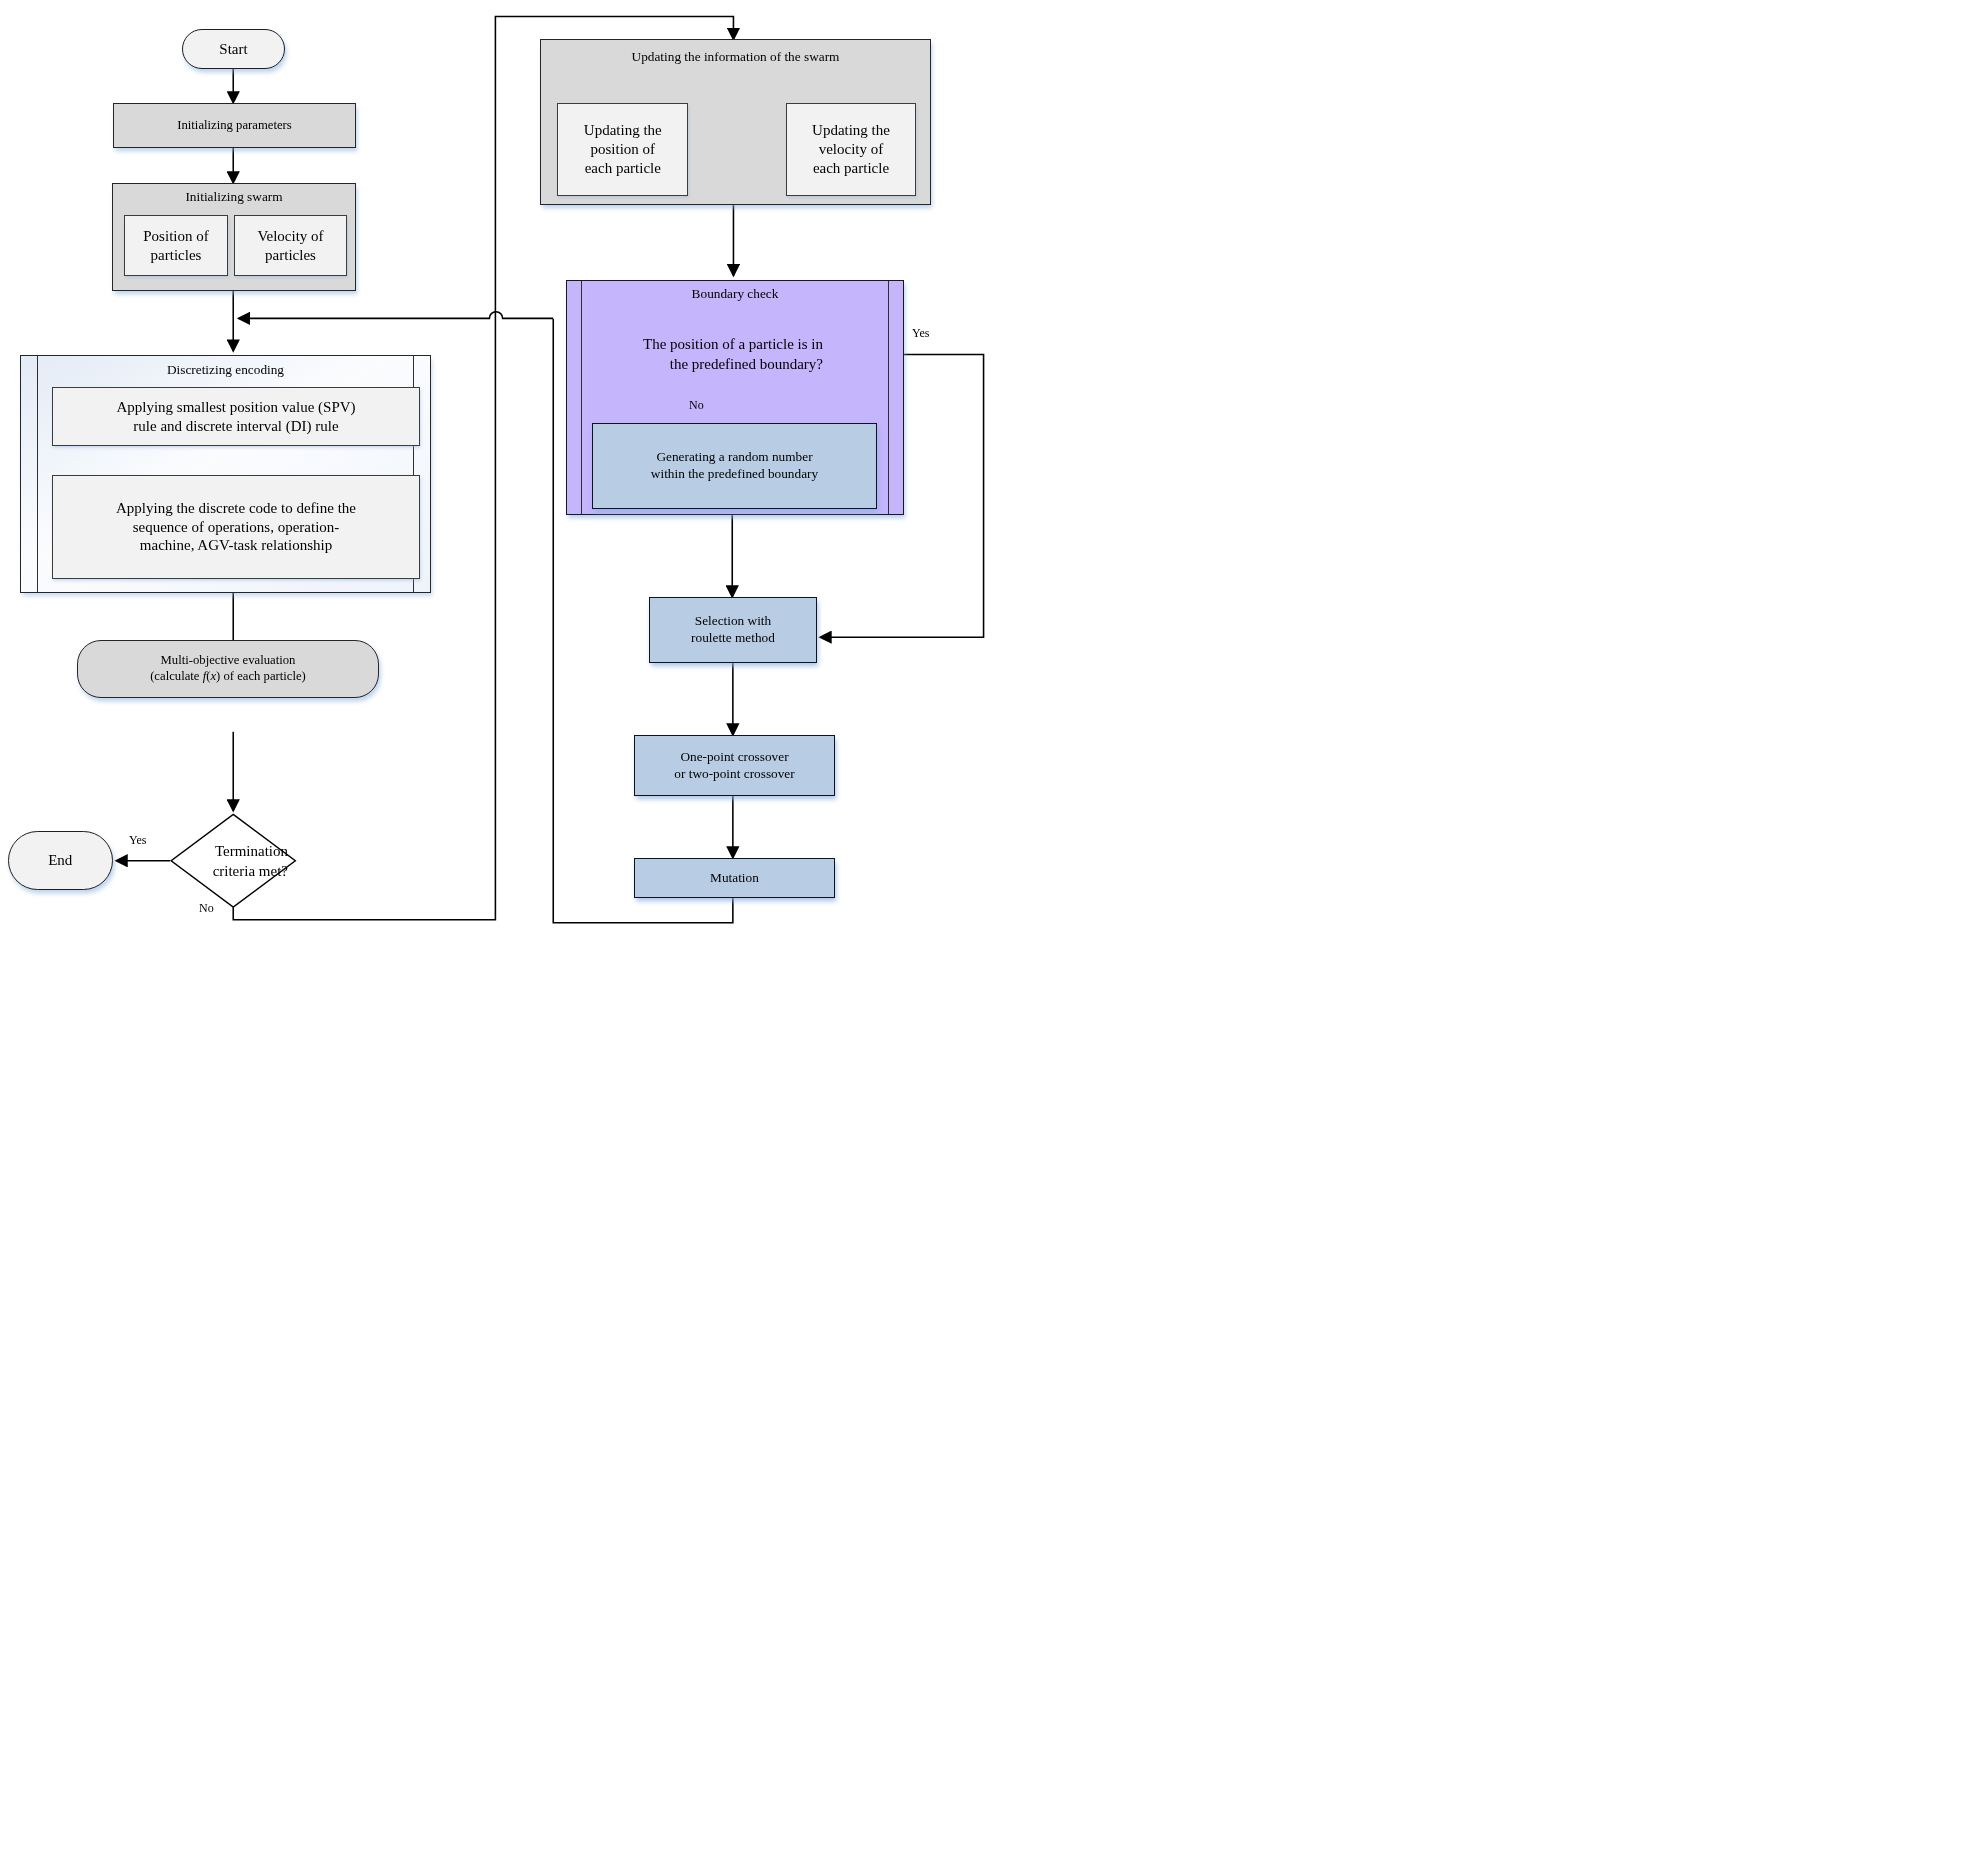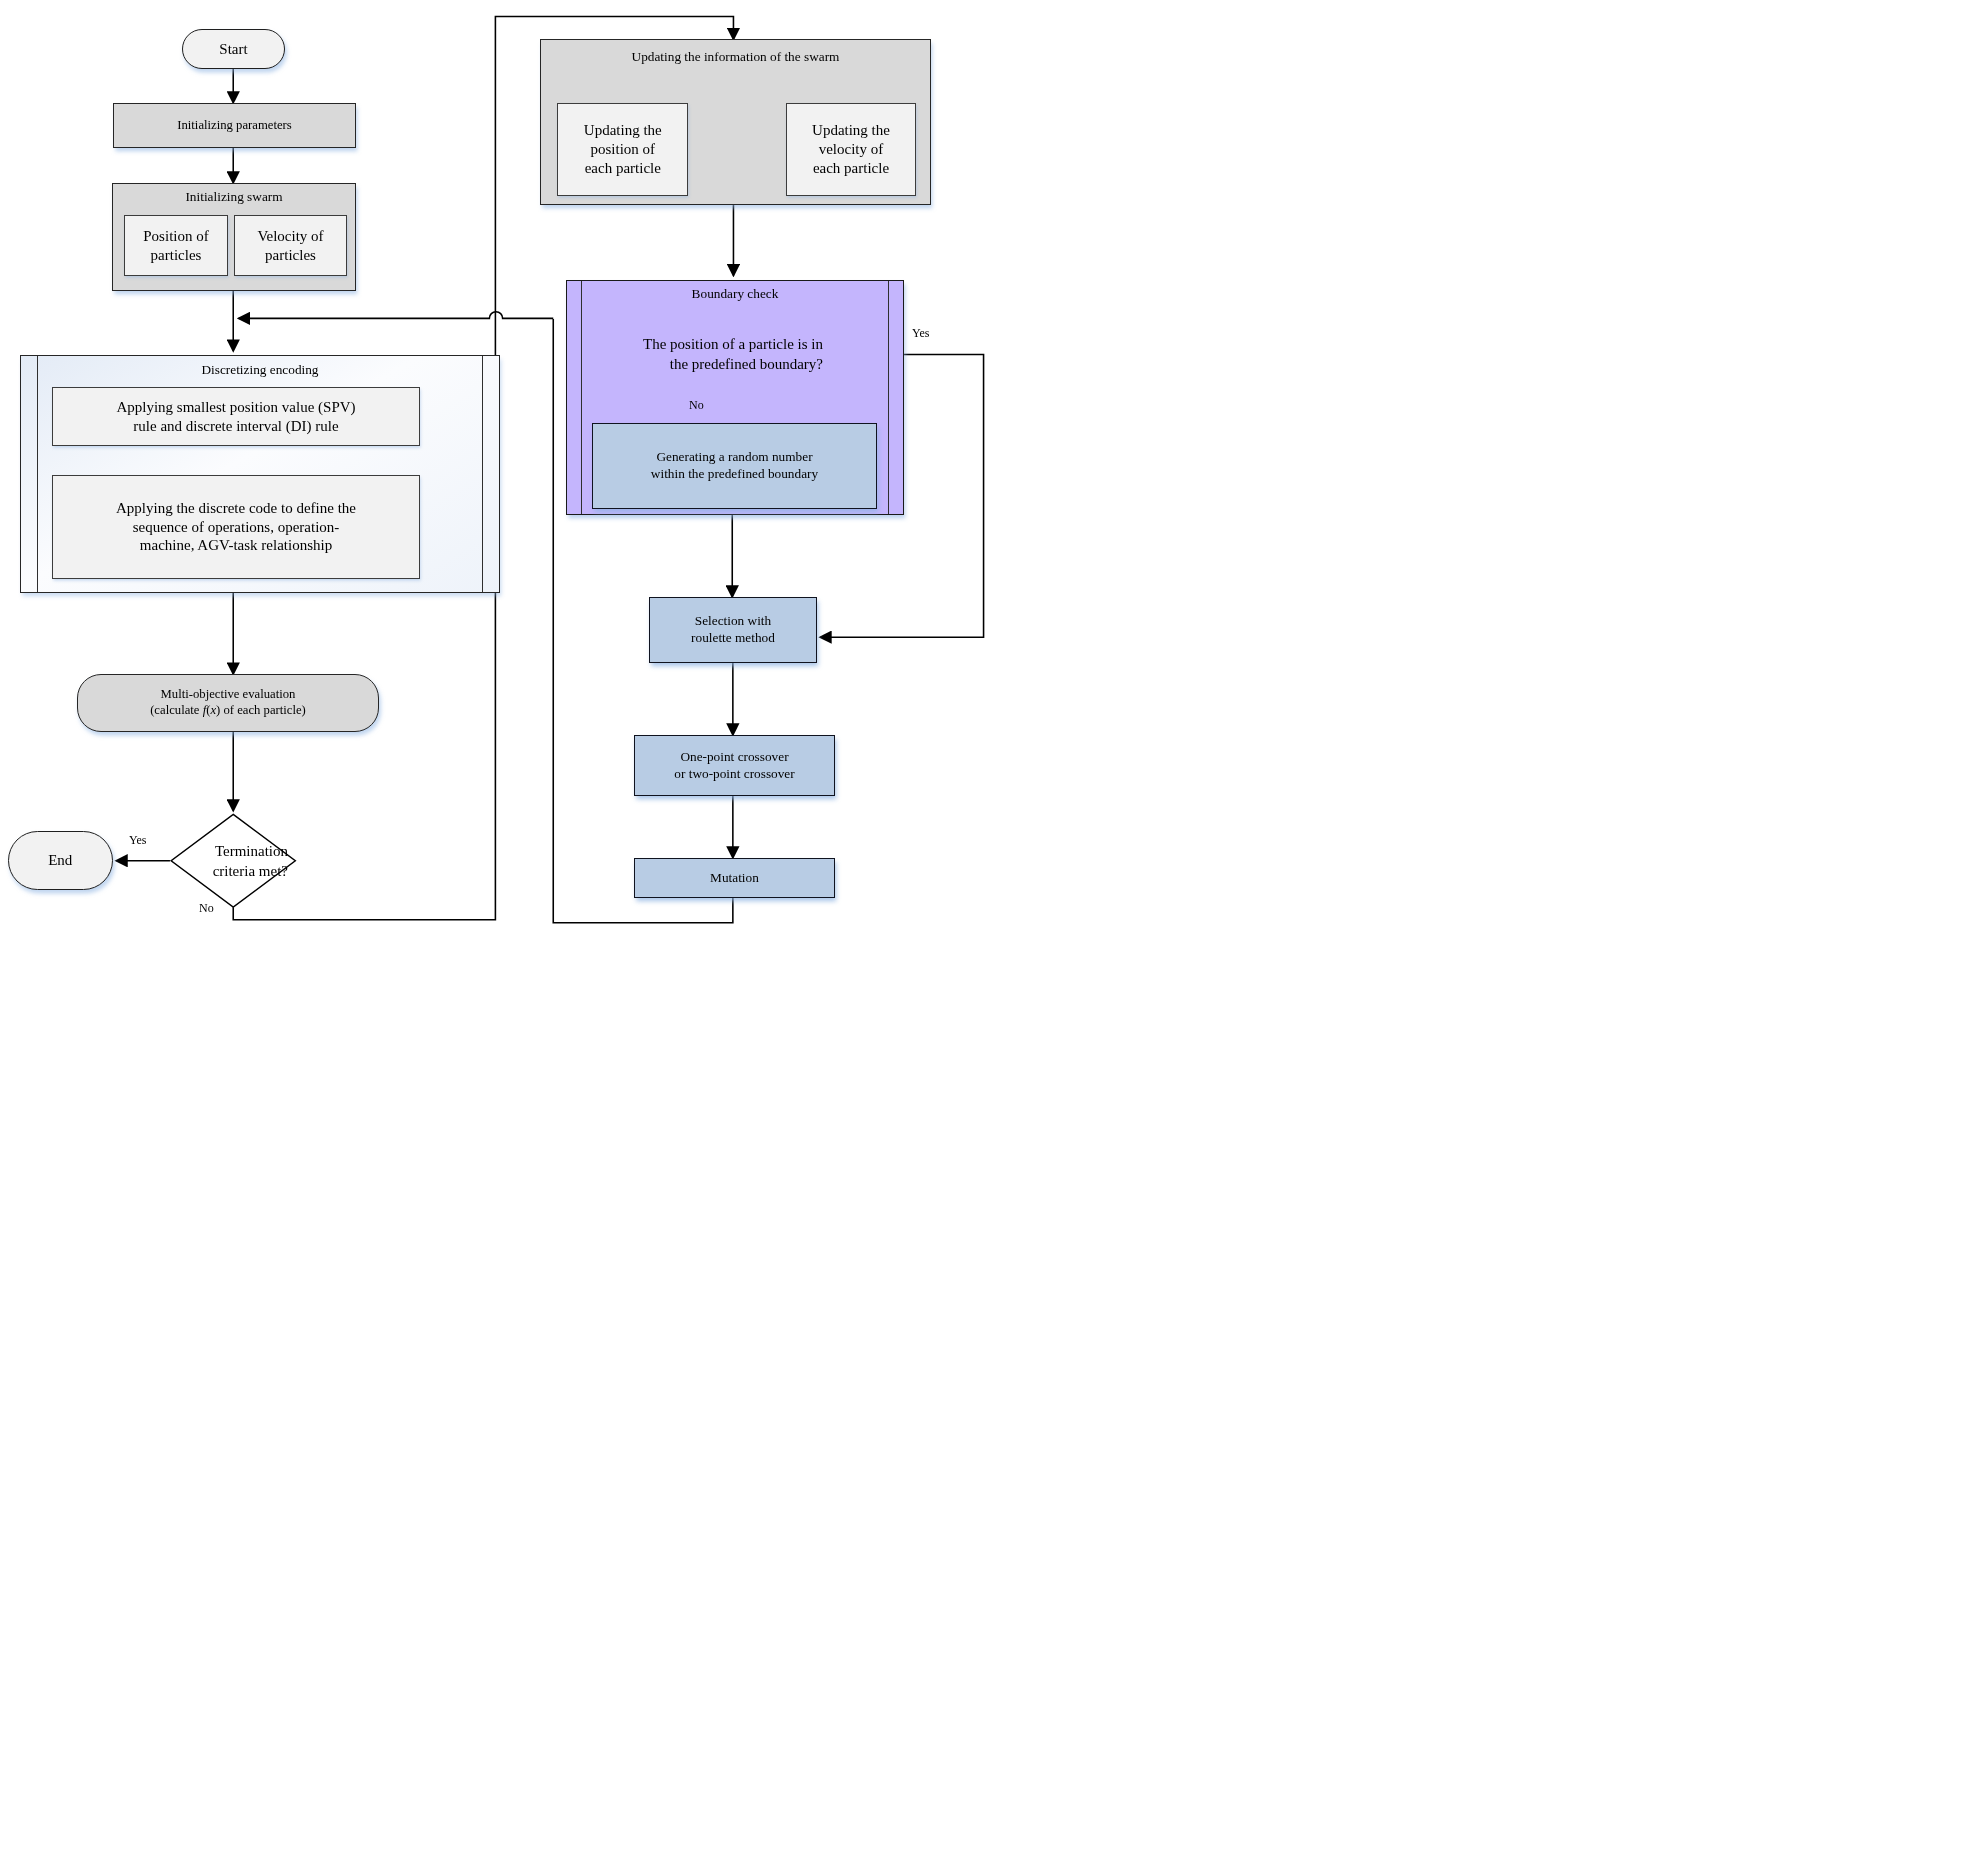--- a/index.html
+++ b/index.html
@@ -102,36 +102,36 @@
     <div class="node lightbox" style="left:11px; top:31px; width:104px; height:61px;">
       <div>Position of</div>
       <div>particles</div>
     </div>
     <div class="node lightbox" style="left:121px; top:31px; width:113px; height:61px;">
       <div>Velocity of</div>
       <div>particles</div>
     </div>
   </div>
 
-  <div class="node disc-container" style="left:20px; top:355px; width:480px; height:238px; justify-content:flex-start;">
+  <div class="node disc-container" style="left:20px; top:355px; width:411px; height:238px; justify-content:flex-start;">
     <div class="dbl-line" style="left:15.7px;"></div>
     <div class="dbl-line" style="right:15.7px;"></div>
     <div class="container-title" style="top:6px;">Discretizing encoding</div>
     <div class="node lightbox" style="left:31px; top:31px; width:368px; height:59px;">
       <div>Applying smallest position value (SPV)</div>
       <div>rule and discrete interval (DI) rule</div>
     </div>
     <div class="node lightbox" style="left:31px; top:119px; width:368px; height:104px;">
       <div>Applying the discrete code to define the</div>
       <div>sequence of operations, operation-</div>
       <div>machine, AGV-task relationship</div>
     </div>
   </div>
 
-  <div class="node graybox" style="left:77px; top:674px; width:302px; height:58px;border-radius:24px;">
+  <div class="node graybox" style="left:77px; top:640px; width:302px; height:58px;border-radius:24px;">
     <div>Multi-objective evaluation</div>
     <div>
       <span>(calculate </span><span class="it">f</span><span>(</span><span class="it">x</span><span>) of each particle)</span>
     </div>
   </div>
 
   <div class="diamond-label small-text" style="left:179px; top:836px; width:109px; height:51px;">
     <div>Termination</div>
     <div>criteria met?</div>
   </div>

